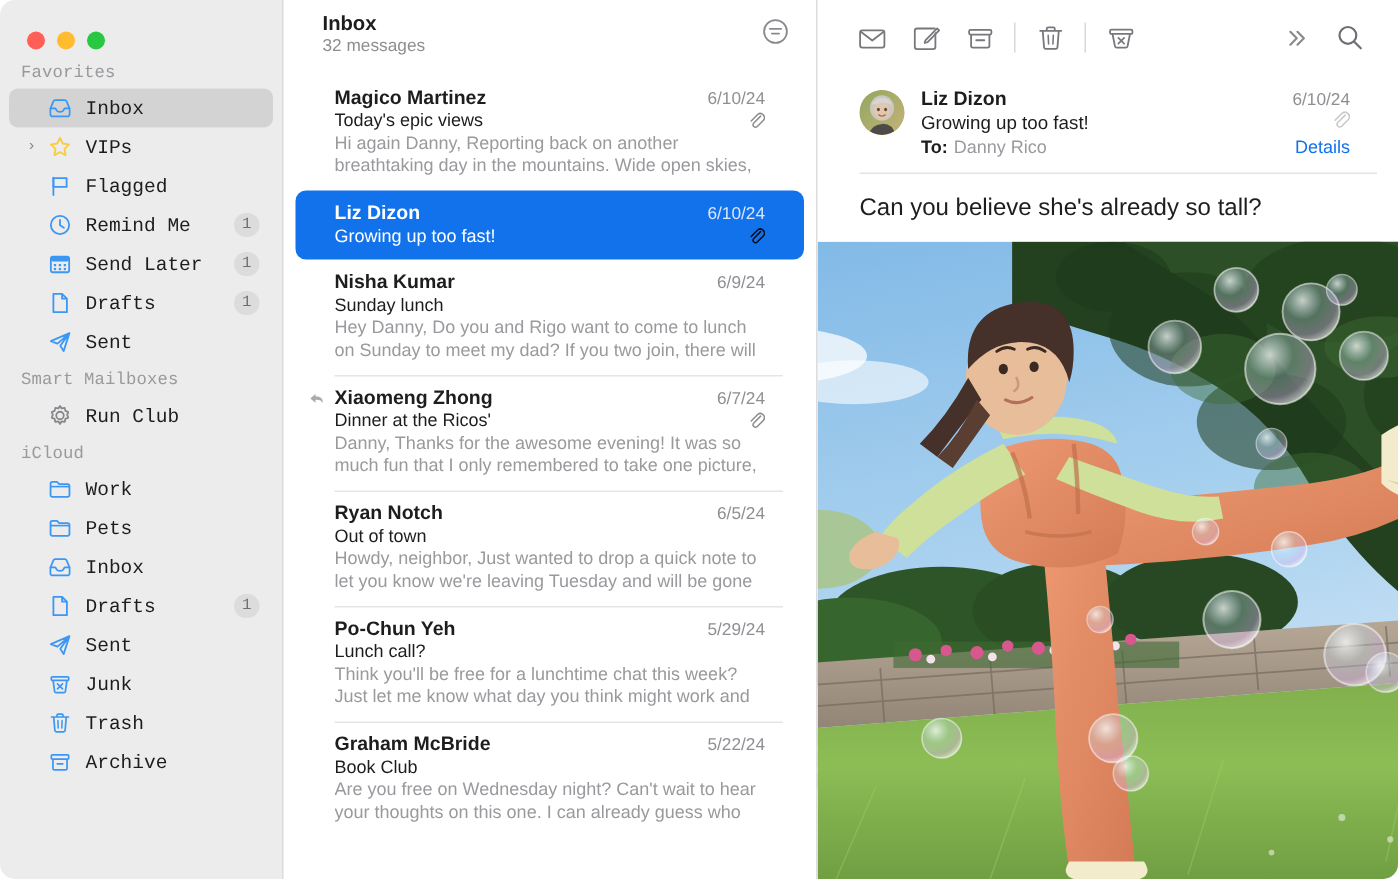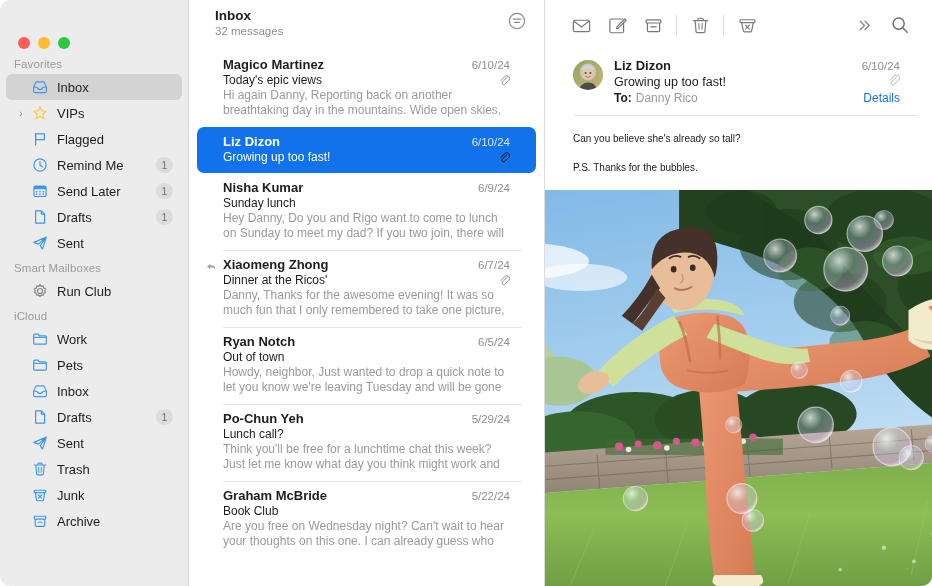--- a/index.html
+++ b/index.html
@@ -16,23 +16,24 @@
     border-radius: 10px;
     overflow: hidden;
     position: relative;
   }
 
   
   .sidebar {
     width: 188px; height: 586px;
     background: #ececec;
     flex: 0 0 188px;
-    padding-top: 16px;
+    padding-top: 0;
     overflow: hidden;
     position: relative;
+    font-family: Liberation Mono, monospace;
   }
   .traffic-lights {
     display: flex; align-items: center;
     gap: 8px;
     padding: 16px 0 0 18px;
     height: 38px;
   }
   .tl { width: 12px; height: 12px; border-radius: 50%; display: block; }
   .tl-close { background: #ff5f57; }
   .tl-min { background: #febc2e; }
@@ -172,21 +173,21 @@
   .head-main { flex: 1; min-width: 0; }
   .hrow { display: flex; align-items: baseline; justify-content: space-between; }
   .h-from { font-size: 13px; font-weight: bold; color: #1d1d1f; }
   .h-date { font-size: 11.5px; color: #8e8e93; }
   .h-subject { font-size: 12.5px; color: #1d1d1f; margin-top: 1px; }
   .h-to { font-size: 12px; color: #1d1d1f; margin-top: 2px; }
   .h-to b { font-weight: bold; }
   .h-to span.rcpt { color: #9a9a9e; margin-left: 4px; text-align: right; }
   .h-details { font-size: 12px; color: #1272ec; }
   .body-text { padding: 14px 28px 0 28px; }
-  .body-text p { font-size: 10px; color: #1d1d1f; line-height: 17px; }
+  .body-text p { font-size: 16px; color: #1d1d1f; line-height: 17px; }
   .body-text p + p { margin-top: 12px; }
   .photo-wrap {
     margin: 14px 0 0 0;
     width: 100%;
     flex: 1; min-height: 0;
     overflow: hidden;
     position: relative;
   }
   .photo { display: block; width: 100%; height: 100%; }
 </style>
@@ -346,40 +347,40 @@
               <svg width="16" height="16" viewBox="0 0 16 16">
                 <path d="M14.3 2.1 L1.9 7.4 L6.3 9.1 L13.9 2.6 L8.2 10.5 L10.4 14.1 Z" fill="none" stroke="#3b97f3" stroke-width="1.2" stroke-linejoin="round"></path>
               </svg>
             </span>
             <span class="sb-label">Sent</span>
           </div>
           <div class="sb-item">
             <span class="sb-disc"></span>
             <span class="sb-ico">
               <svg width="16" height="16" viewBox="0 0 16 16">
+                <rect x="2.2" y="3.2" width="11.6" height="2.4" rx="0.7" fill="none" stroke="#3b97f3" stroke-width="1.15"></rect>
+                <path d="M3.4 5.6 L4.4 12.9 a1 1 0 0 0 1 .8 H10.6 a1 1 0 0 0 1 -.8 L12.6 5.6" fill="none" stroke="#3b97f3" stroke-width="1.15" stroke-linejoin="round"></path>
+                <line x1="6.3" y1="7.9" x2="9.7" y2="11.2" stroke="#3b97f3" stroke-width="1.1" stroke-linecap="round"></line>
+                <line x1="9.7" y1="7.9" x2="6.3" y2="11.2" stroke="#3b97f3" stroke-width="1.1" stroke-linecap="round"></line>
+              </svg>
+            </span>
+            <span class="sb-label">Junk</span>
+          </div>
+          <div class="sb-item">
+            <span class="sb-disc"></span>
+            <span class="sb-ico">
+              <svg width="16" height="16" viewBox="0 0 16 16">
                 <line x1="2.4" y1="4" x2="13.6" y2="4" stroke="#3b97f3" stroke-width="1.15" stroke-linecap="round"></line>
                 <path d="M6 4 V2.9 a.8 .8 0 0 1 .8 -.8 H9.2 a.8 .8 0 0 1 .8 .8 V4" fill="none" stroke="#3b97f3" stroke-width="1.15"></path>
                 <path d="M3.8 4 L4.6 13 a1 1 0 0 0 1 .9 H10.4 a1 1 0 0 0 1 -.9 L12.2 4" fill="none" stroke="#3b97f3" stroke-width="1.15"></path>
                 <line x1="6.6" y1="6.4" x2="6.8" y2="11.3" stroke="#3b97f3" stroke-width="1" stroke-linecap="round"></line>
                 <line x1="9.4" y1="6.4" x2="9.2" y2="11.3" stroke="#3b97f3" stroke-width="1" stroke-linecap="round"></line>
               </svg>
             </span>
             <span class="sb-label">Trash</span>
-          </div>
-          <div class="sb-item">
-            <span class="sb-disc"></span>
-            <span class="sb-ico">
-              <svg width="16" height="16" viewBox="0 0 16 16">
-                <rect x="2.2" y="3.2" width="11.6" height="2.4" rx="0.7" fill="none" stroke="#3b97f3" stroke-width="1.15"></rect>
-                <path d="M3.4 5.6 L4.4 12.9 a1 1 0 0 0 1 .8 H10.6 a1 1 0 0 0 1 -.8 L12.6 5.6" fill="none" stroke="#3b97f3" stroke-width="1.15" stroke-linejoin="round"></path>
-                <line x1="6.3" y1="7.9" x2="9.7" y2="11.2" stroke="#3b97f3" stroke-width="1.1" stroke-linecap="round"></line>
-                <line x1="9.7" y1="7.9" x2="6.3" y2="11.2" stroke="#3b97f3" stroke-width="1.1" stroke-linecap="round"></line>
-              </svg>
-            </span>
-            <span class="sb-label">Junk</span>
           </div>
           <div class="sb-item">
             <span class="sb-disc"></span>
             <span class="sb-ico">
               <svg width="16" height="16" viewBox="0 0 16 16">
                 <rect x="2.2" y="3.2" width="11.6" height="2.9" rx="0.8" fill="none" stroke="#3b97f3" stroke-width="1.15"></rect>
                 <path d="M3.3 6.1 V12.3 a1 1 0 0 0 1 1 H11.7 a1 1 0 0 0 1 -1 V6.1" fill="none" stroke="#3b97f3" stroke-width="1.15"></path>
                 <line x1="6.2" y1="9.2" x2="9.8" y2="9.2" stroke="#3b97f3" stroke-width="1.15" stroke-linecap="round"></line>
               </svg>
             </span>
@@ -594,21 +595,20 @@
           <span class="h-to">
             <b>To:</b><span class="rcpt">Danny Rico</span>
           </span>
           <span class="h-details">Details</span>
         </div>
       </div>
     </div>
 
     <div class="body-text" id="body-text">
         <p>Can you believe she's already so tall?</p>
-        <p>P.S. Thanks for the bubbles.</p>
       </div>
 
     <div class="photo-wrap">
       <svg class="photo" viewBox="0 0 387 290" preserveAspectRatio="xMidYMid slice">
         <defs>
           <linearGradient id="sky" x1="0" y1="0" x2="0.25" y2="1">
             <stop offset="0%" stop-color="#7fb8e6"></stop>
             <stop offset="60%" stop-color="#aed4f0"></stop>
             <stop offset="100%" stop-color="#d8eaf7"></stop>
           </linearGradient>

